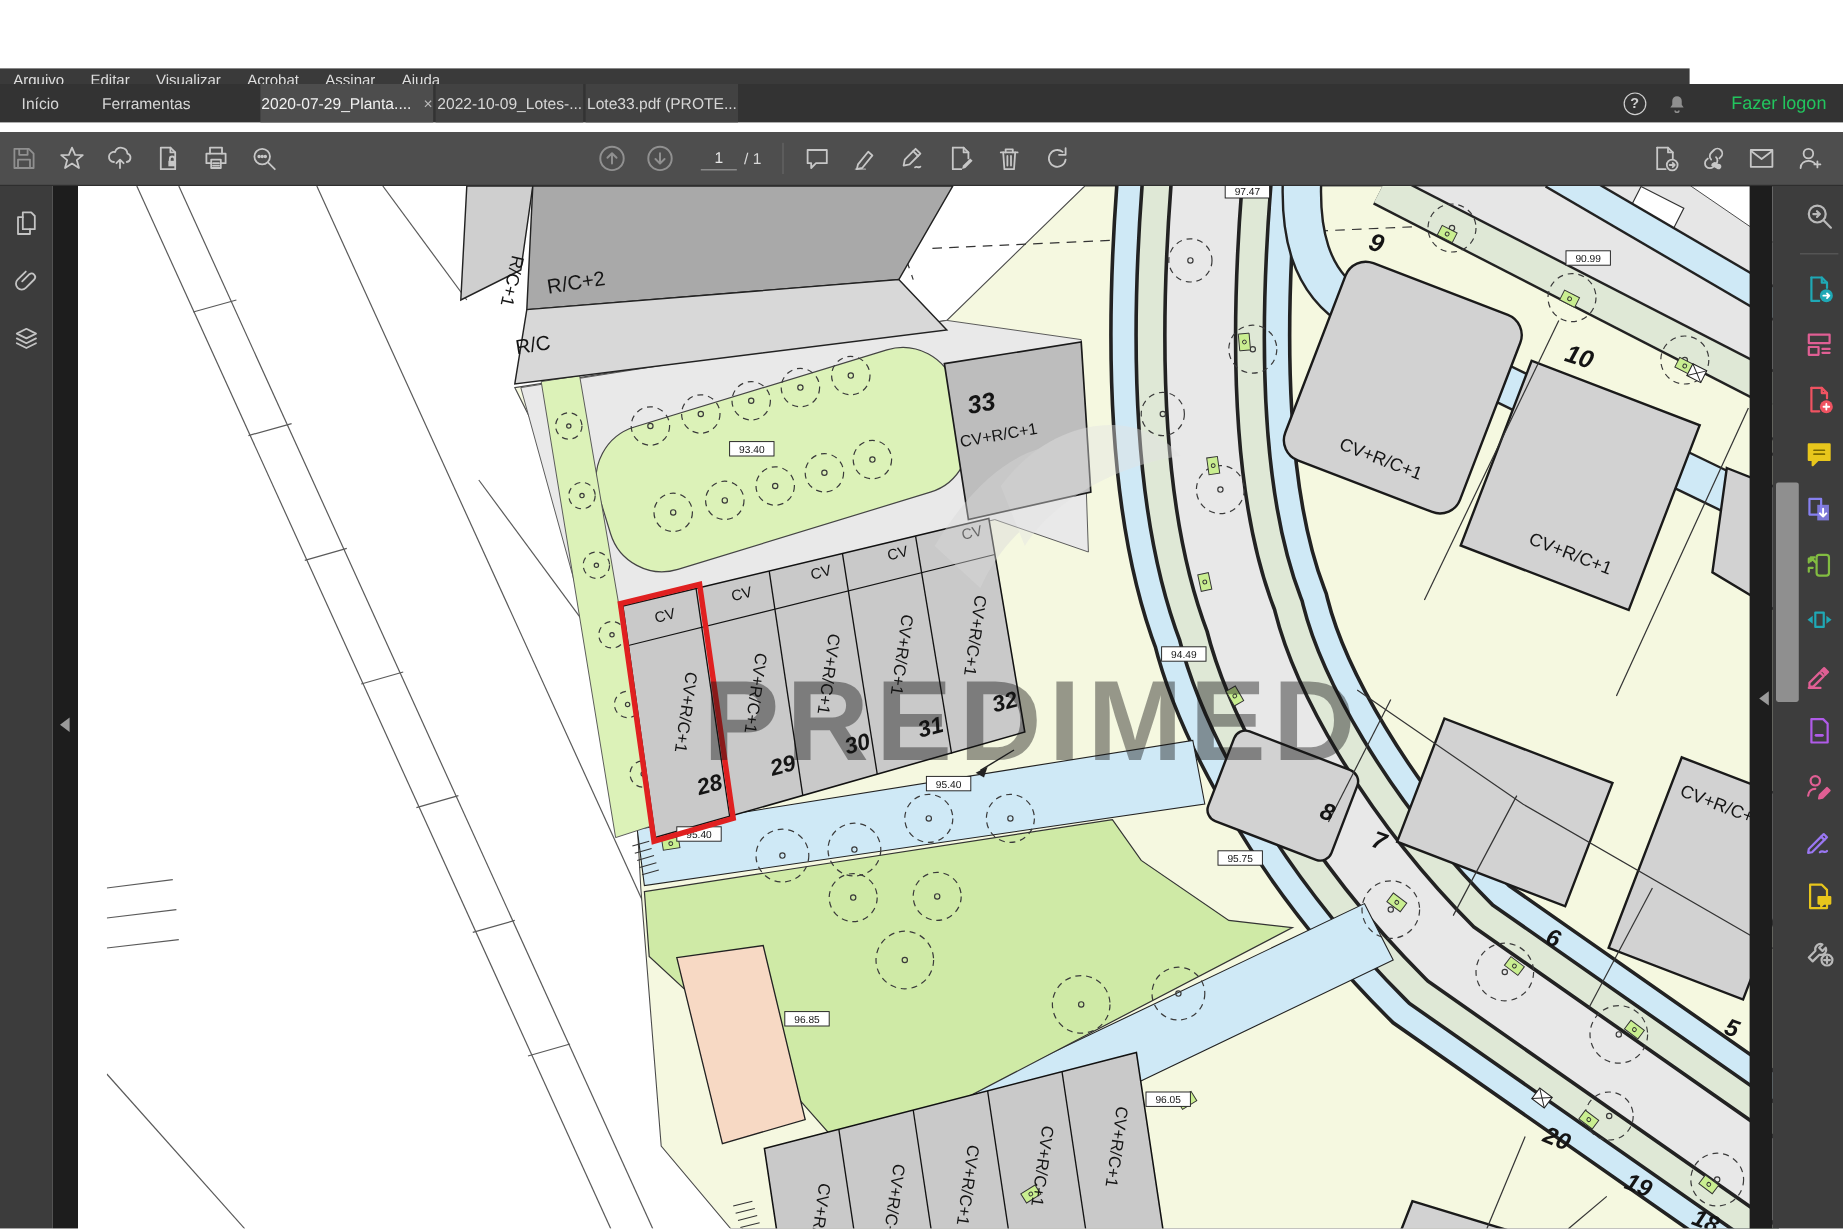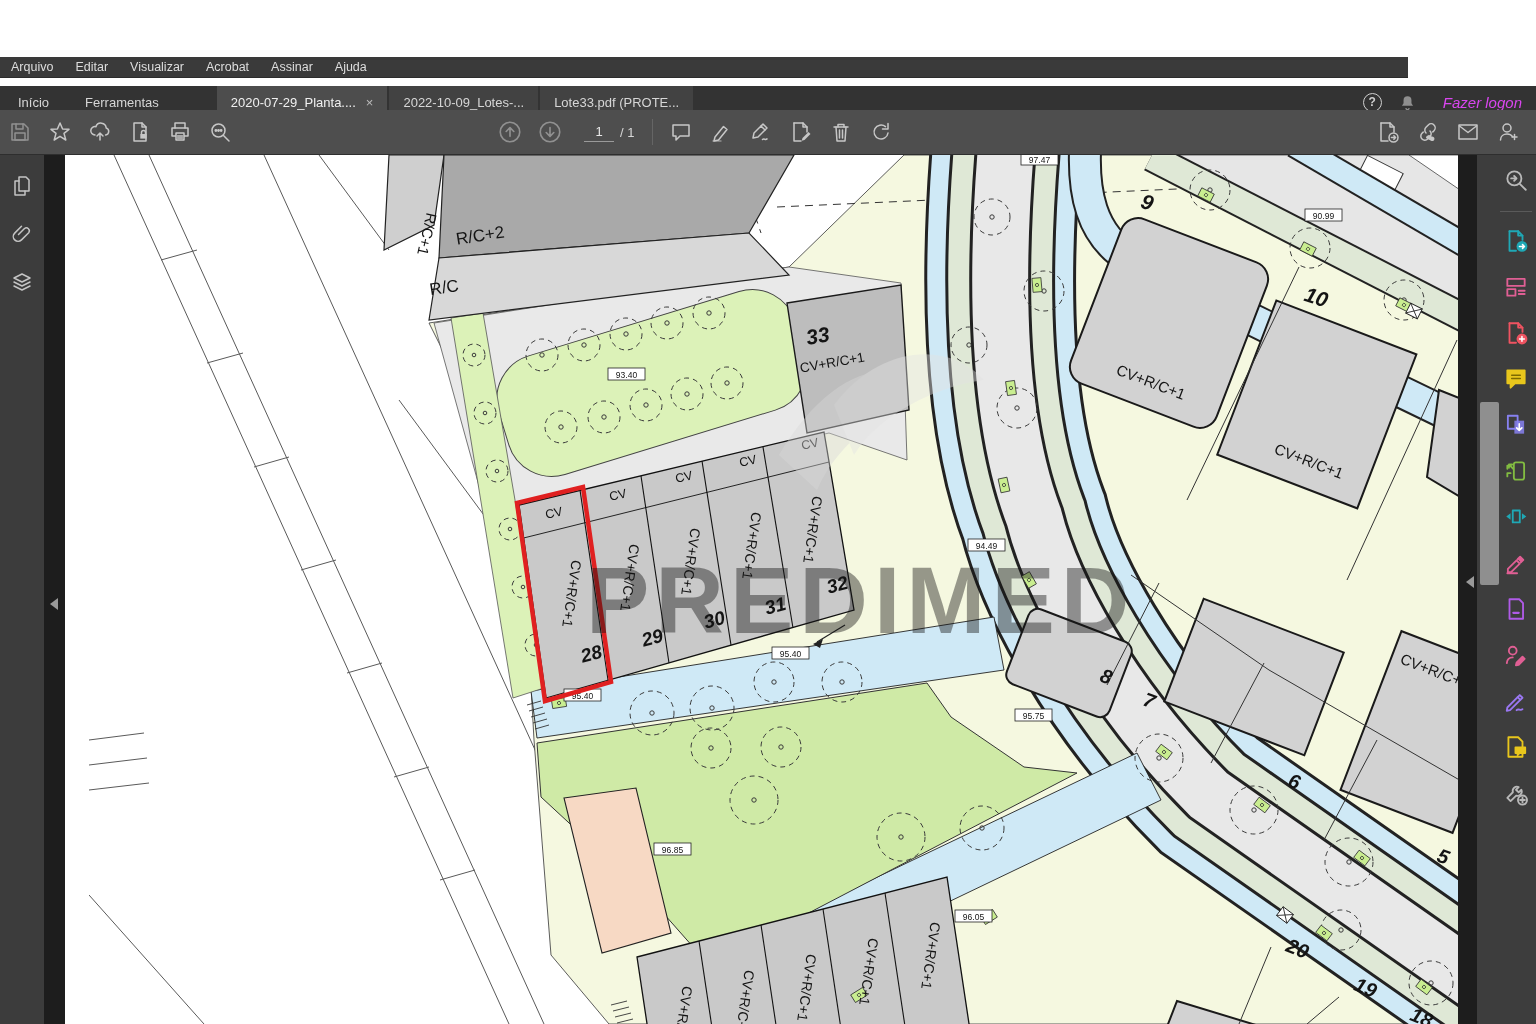--- a/index.html
+++ b/index.html
@@ -9,28 +9,28 @@
   
   .top-strip{left:0;top:0;width:1536px;height:30px;background:#ffffff;}
   .titlebar{left:0;top:30px;width:1536px;height:27px;background:#1d1d1d;display:flex;align-items:center;color:#e3e3e3;font-size:13px;}
   .titlebar .app-ico{width:15px;height:15px;border-radius:2px;background:#c6342f;margin:0 7px 0 8px;position:relative;flex:0 0 auto;}
   .titlebar .app-ico:after{content:"";position:absolute;left:3px;top:4px;border-left:4px solid transparent;border-right:4px solid transparent;border-bottom:7px solid #fff;}
   .win-controls{margin-left:auto;display:flex;height:27px;}
   .win-btn{width:45px;height:27px;display:flex;align-items:center;justify-content:center;color:#cfcfcf;}
   .win-btn svg{stroke:#cfcfcf;stroke-width:1.2;fill:none;}
   .menubar{left:0;top:57px;width:1408px;height:21px;background:#3a3a3a;display:flex;align-items:center;color:#dedede;font-size:12.5px;border-bottom:1px solid #2c2c2c;}
   .menubar span{padding:0 11px;cursor:default;}
-  .tabbar{left:0;top:86px;width:1536px;height:32px;background:#333333;display:flex;align-items:stretch;color:#d6d6d6;font-size:13px;}
+  .tabbar{left:0;top:70px;width:1536px;height:32px;background:#333333;display:flex;align-items:stretch;color:#d6d6d6;font-size:13px;}
   .tab-plain{display:flex;align-items:center;padding:0 18px;}
-  .doc-tab{display:flex;align-items:center;padding:0 14px;margin-right:2px;background:#424242;max-width:175px;white-space:nowrap;overflow:hidden;}
+  .doc-tab{display:flex;align-items:center;padding:0 1px;margin-right:2px;background:#424242;max-width:175px;white-space:nowrap;overflow:hidden;}
   .doc-tab.active{background:#4d4d4d;color:#f0f0f0;}
   .doc-tab .x{margin-left:10px;color:#bbb;font-size:13px;}
   .tab-right{margin-left:auto;display:flex;align-items:center;gap:6px;padding-right:14px;}
   .help-circ{width:19px;height:19px;border:1.6px solid #cfcfcf;border-radius:50%;color:#cfcfcf;font-size:12px;display:flex;align-items:center;justify-content:center;font-weight:bold;margin-right:10px;}
-  .signin{color:#d946ef;font-size:15px;margin-left:20px;font-style:italic;}
+  .signin{color:#22c55e;font-size:15px;margin-left:30px;}
   .toolbar{left:0;top:110px;width:1536px;height:45px;background:#4e4e4e;display:flex;align-items:center;border-bottom:1px solid #2e2e2e;}
   .tb{width:40px;height:36px;display:flex;align-items:center;justify-content:center;flex:0 0 auto;}
   .tb svg{stroke:#c7c7c7;fill:none;stroke-width:1.5;stroke-linecap:round;stroke-linejoin:round;}
   .tb.dim svg{opacity:.55;}
   .tb-sep{width:1px;height:26px;background:#656565;margin:0 8px;flex:0 0 auto;}
   .pageinput{width:30px;height:20px;background:transparent;border:none;border-bottom:1px solid #9a9a9a;color:#e8e8e8;text-align:center;font-size:13px;margin:0 6px 0 14px;}
   .pagetotal{color:#d8d8d8;font-size:13px;margin-right:10px;}
   .spacer{flex:1 1 auto;}
   
   .leftpanel{left:0;top:155px;width:44px;height:869px;background:#3c3c3c;display:flex;flex-direction:column;align-items:center;padding-top:14px;gap:14px;}

